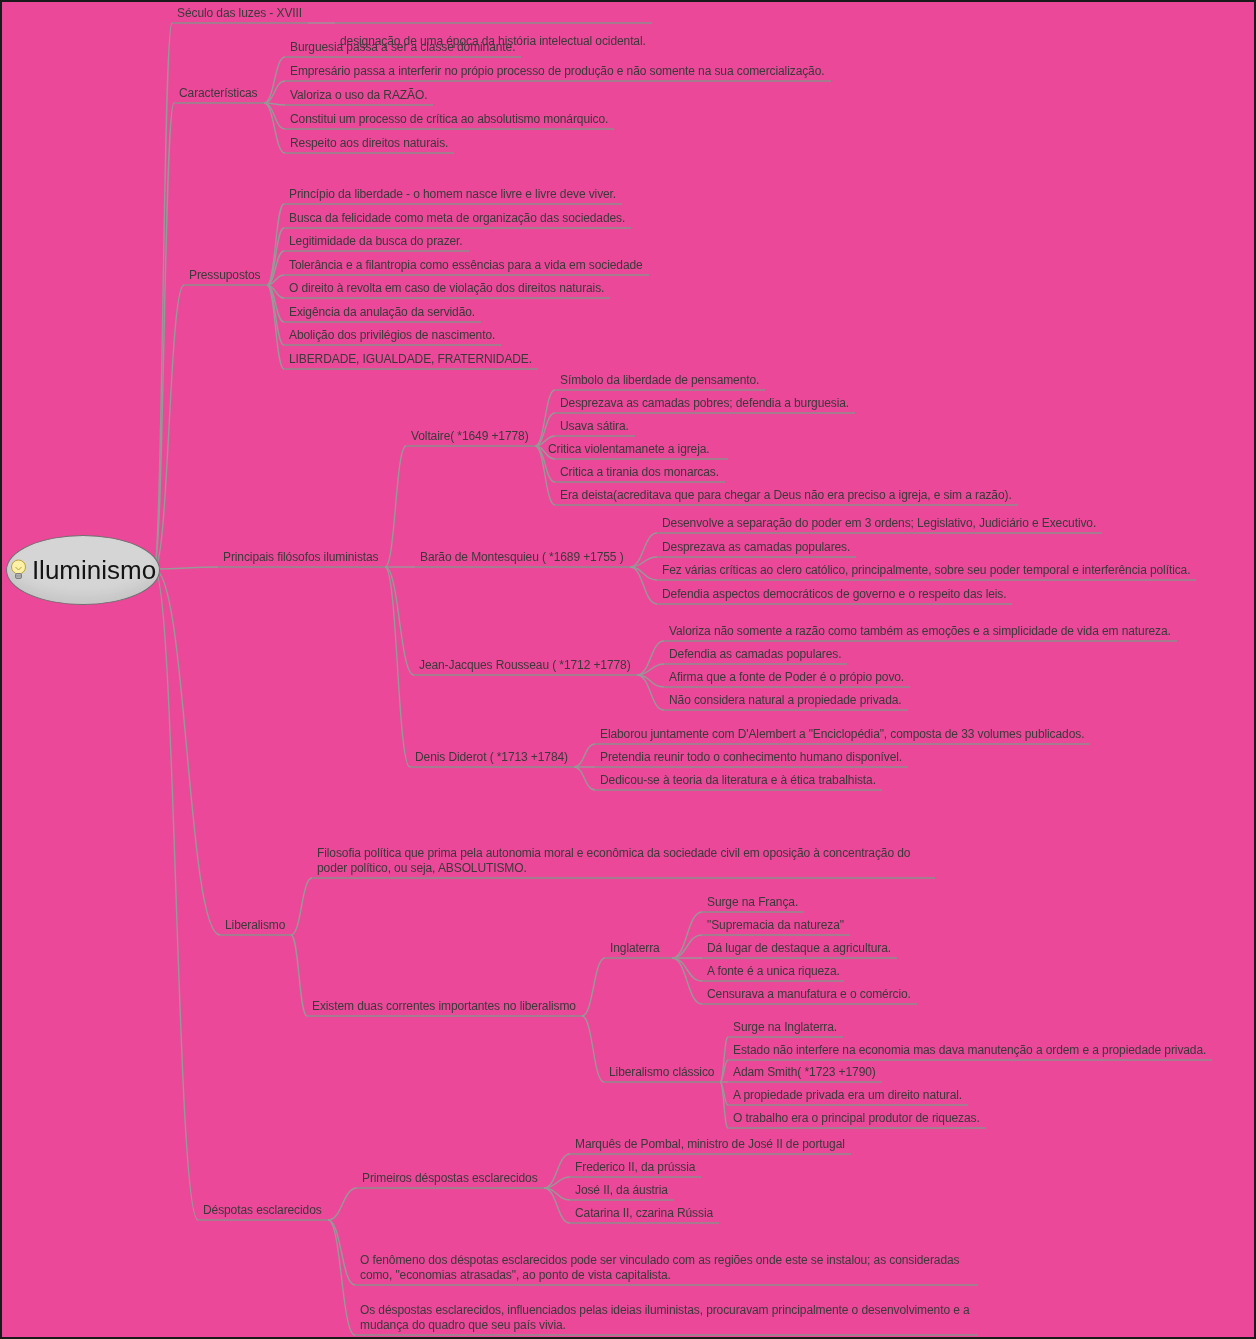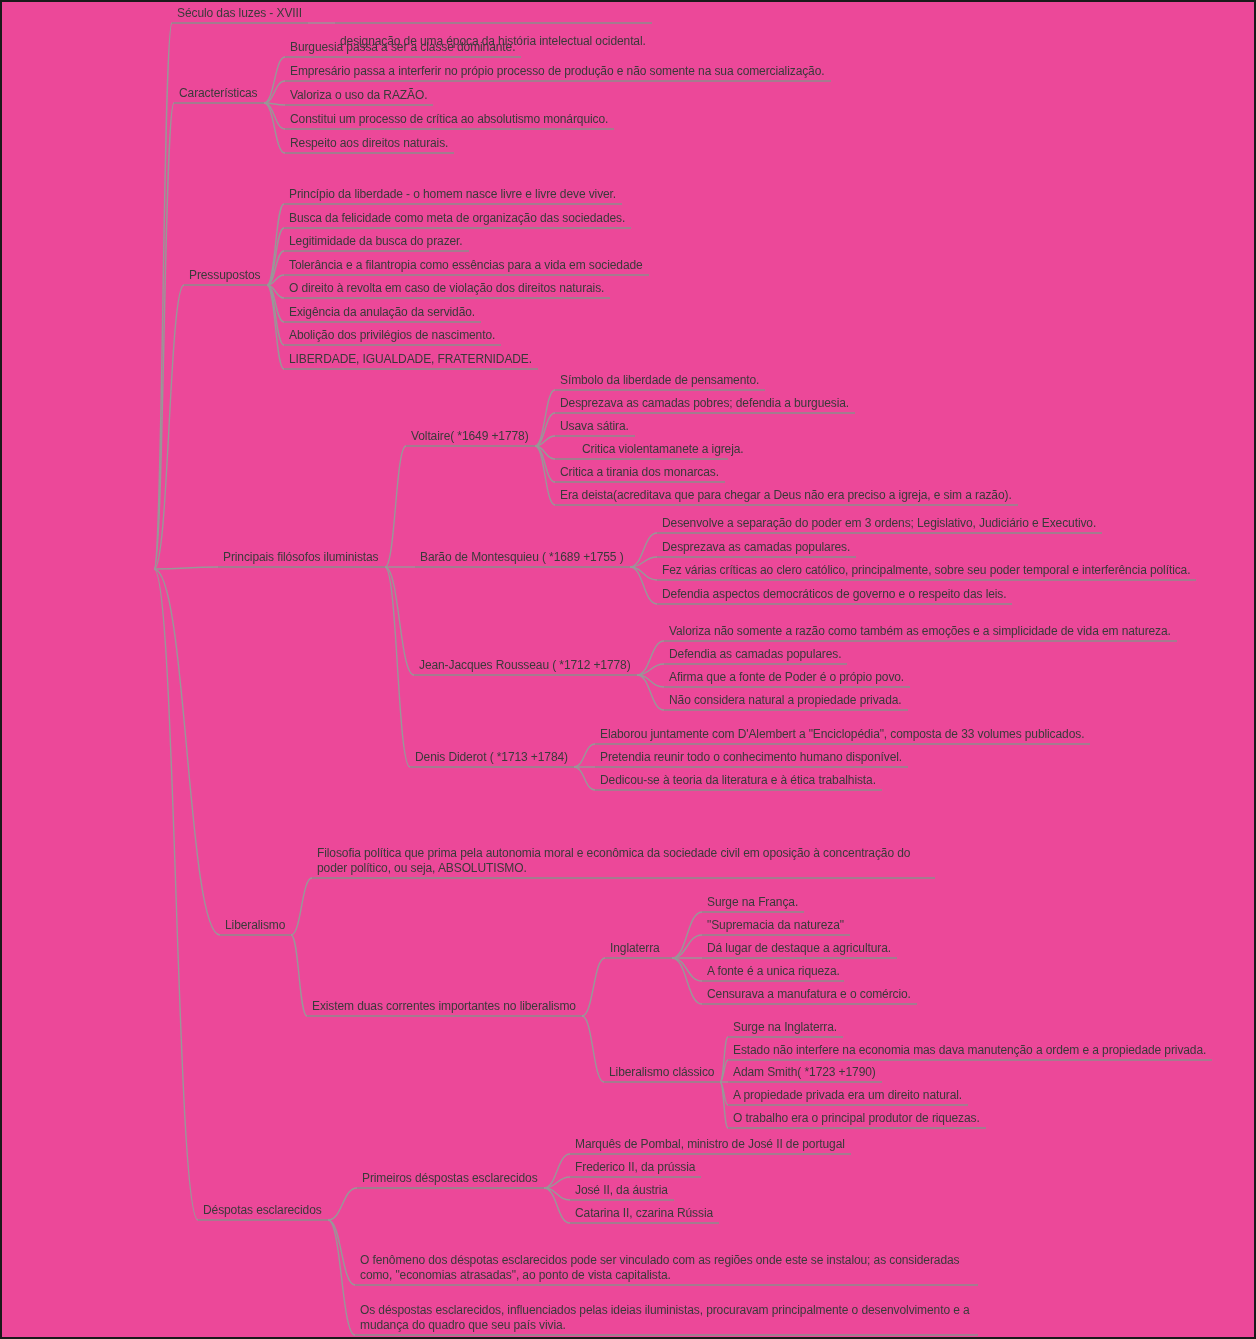--- a/index.html
+++ b/index.html
@@ -171,21 +171,21 @@
       <div class="node" style="left: 282px; top: 256px; text-align: right;">Tolerância e a filantropia como essências para a vida em sociedade</div>
       <div class="node" style="left: 282px; top: 279px;">O direito à revolta em caso de violação dos direitos naturais.</div>
       <div class="node" style="left: 282px; top: 303px;">Exigência da anulação da servidão.</div>
       <div class="node" style="left: 282px; top: 326px;">Abolição dos privilégios de nascimento.</div>
       <div class="node" style="left: 282px; top: 350px;">LIBERDADE, IGUALDADE, FRATERNIDADE.</div>
       <div class="node" style="left: 216px; top: 548px;">Principais filósofos iluministas</div>
       <div class="node" style="left: 404px; top: 427px;">Voltaire( *1649  +1778)</div>
       <div class="node" style="left: 553px; top: 371px;">Símbolo da liberdade de pensamento.</div>
       <div class="node" style="left: 553px; top: 394px;">Desprezava as camadas pobres; defendia a burguesia.</div>
       <div class="node" style="left: 553px; top: 417px;">Usava sátira.</div>
-      <div class="node" style="left: 575px; top: 440px;">Critica violentamanete a igreja.</div>
+      <div class="node" style="left: 541px; top: 440px;">Critica violentamanete a igreja.</div>
       <div class="node" style="left: 553px; top: 463px;">Critica a tirania dos monarcas.</div>
       <div class="node" style="left: 553px; top: 486px;">Era deista(acreditava que para chegar a Deus não era preciso a igreja, e sim a razão).</div>
       <div class="node" style="left: 413px; top: 548px;">Barão de Montesquieu ( *1689 +1755 )</div>
       <div class="node" style="left: 655px; top: 514px;">Desenvolve a separação do poder em 3 ordens; Legislativo, Judiciário e Executivo.</div>
       <div class="node" style="left: 655px; top: 538px;">Desprezava as camadas populares.</div>
       <div class="node" style="left: 655px; top: 561px;">Fez várias críticas ao clero católico, principalmente, sobre seu poder temporal e interferência política.</div>
       <div class="node" style="left: 655px; top: 585px;">Defendia aspectos democráticos de governo e o respeito das leis.</div>
       <div class="node" style="left: 412px; top: 656px;">Jean-Jacques Rousseau ( *1712 +1778)</div>
       <div class="node" style="left: 662px; top: 622px;">Valoriza não somente a razão como também as emoções e a simplicidade de vida em natureza.</div>
       <div class="node" style="left: 662px; top: 645px;">Defendia as camadas populares.</div>
@@ -213,13 +213,25 @@
       <div class="node" style="left: 196px; top: 1201px;">Déspotas esclarecidos</div>
       <div class="node" style="left: 355px; top: 1169px;">Primeiros déspostas esclarecidos</div>
       <div class="node" style="left: 568px; top: 1135px;">Marquês de Pombal, ministro de José II de portugal</div>
       <div class="node" style="left: 568px; top: 1158px;">Frederico II, da prússia</div>
       <div class="node" style="left: 568px; top: 1181px;">José II, da áustria</div>
       <div class="node" style="left: 568px; top: 1204px;">Catarina II, czarina Rússia</div>
       <div class="node wrap" style="width: 612px; left: 353px; top: 1251px;">O fenômeno dos déspotas esclarecidos pode ser vinculado com as regiões onde este se instalou; as consideradas como,  "economias atrasadas", ao ponto de vista capitalista.</div>
       <div class="node wrap" style="width: 612px; left: 353px; top: 1301px;">Os déspostas esclarecidos, influenciados pelas ideias iluministas, procuravam principalmente o desenvolvimento e a mudança do quadro que seu país vivia.</div>
     </div>
 
+  <div class="root">
+    <span style="display:inline-flex;">
+      <svg width="17" height="24" viewBox="0 0 17 24">
+        <circle cx="8.5" cy="9" r="7" fill="#fdf1a7" stroke="#b9a23a" stroke-width="1"></circle>
+        <path d="M5.5 9 L8.5 12 L11.5 9" fill="none" stroke="#b9a23a" stroke-width="1"></path>
+        <rect x="5.5" y="15.5" width="6" height="5" rx="1.5" fill="#c9c9c9" stroke="#7d7d7d" stroke-width="1"></rect>
+        <line x1="5.5" y1="17.2" x2="11.5" y2="17.2" stroke="#7d7d7d" stroke-width="0.8"></line>
+        <line x1="5.5" y1="18.9" x2="11.5" y2="18.9" stroke="#7d7d7d" stroke-width="0.8"></line>
+      </svg>
+    </span>
+    <span class="root-text">Iluminismo</span>
+  </div>
 </div>
 
 </body></html>

